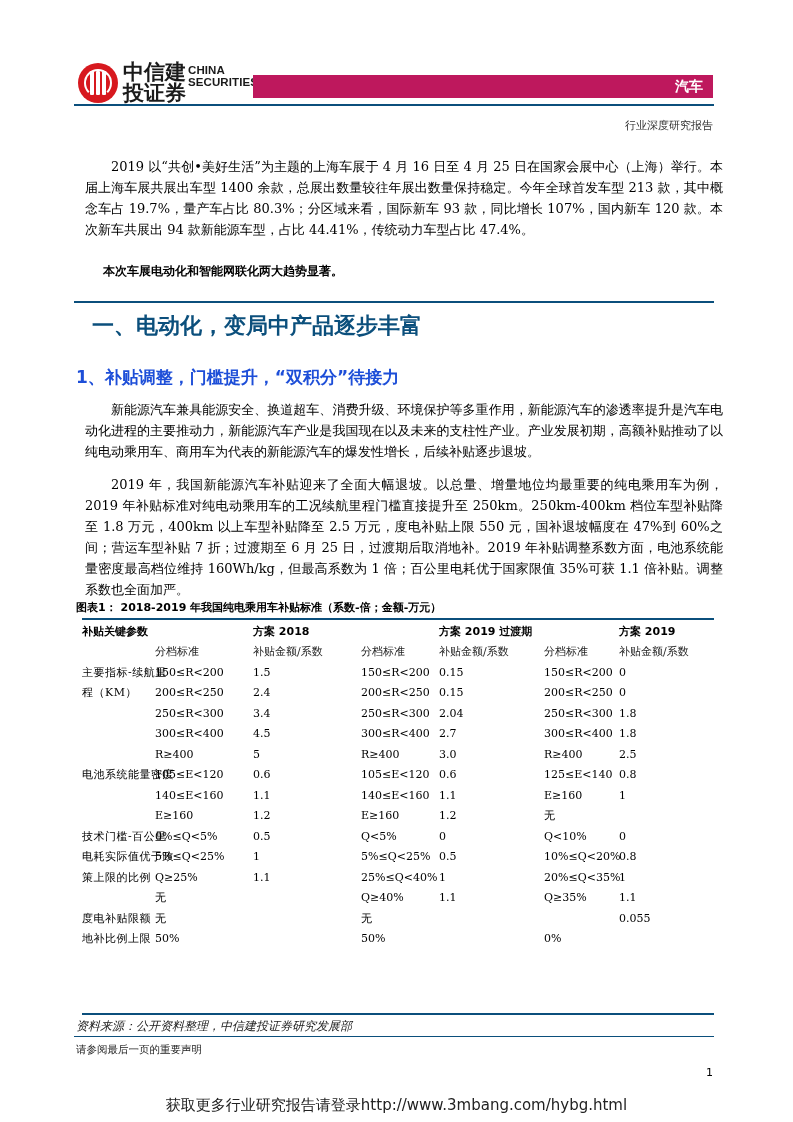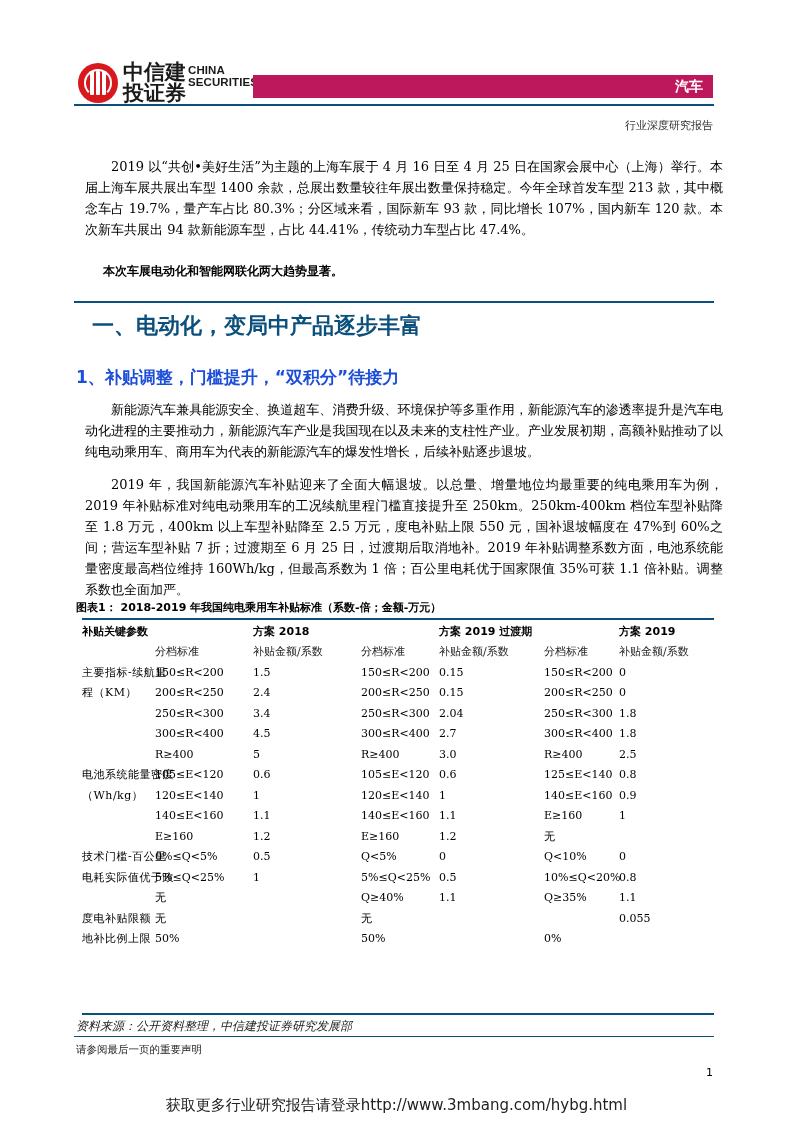--- a/index.html
+++ b/index.html
@@ -157,29 +157,20 @@
       <tr>
         <td class="param">电池系统能量密度</td>
         <td>105≤E&lt;120</td>
         <td>0.6</td>
         <td>105≤E&lt;120</td>
         <td>0.6</td>
         <td>125≤E&lt;140</td>
         <td>0.8</td>
       </tr>
       <tr>
-        <td class="param">（Wh/kg）</td>
-        <td>120≤E&lt;140</td>
-        <td>1</td>
-        <td>120≤E&lt;140</td>
-        <td>1</td>
-        <td>140≤E&lt;160</td>
-        <td>0.9</td>
-      </tr>
-      <tr>
         <td class="param"></td>
         <td>140≤E&lt;160</td>
         <td>1.1</td>
         <td>140≤E&lt;160</td>
         <td>1.1</td>
         <td>E≥160</td>
         <td>1</td>
       </tr>
       <tr>
         <td class="param"></td>
@@ -202,20 +193,29 @@
       <tr>
         <td class="param">电耗实际值优于政</td>
         <td>5%≤Q&lt;25%</td>
         <td>1</td>
         <td>5%≤Q&lt;25%</td>
         <td>0.5</td>
         <td>10%≤Q&lt;20%</td>
         <td>0.8</td>
       </tr>
       <tr>
+        <td class="param">策上限的比例</td>
+        <td>Q≥25%</td>
+        <td>1.1</td>
+        <td>25%≤Q&lt;40%</td>
+        <td>1</td>
+        <td>20%≤Q&lt;35%</td>
+        <td>1</td>
+      </tr>
+      <tr>
         <td class="param"></td>
         <td>无</td>
         <td></td>
         <td>Q≥40%</td>
         <td>1.1</td>
         <td>Q≥35%</td>
         <td>1.1</td>
       </tr>
       <tr>
         <td class="param">度电补贴限额</td>

